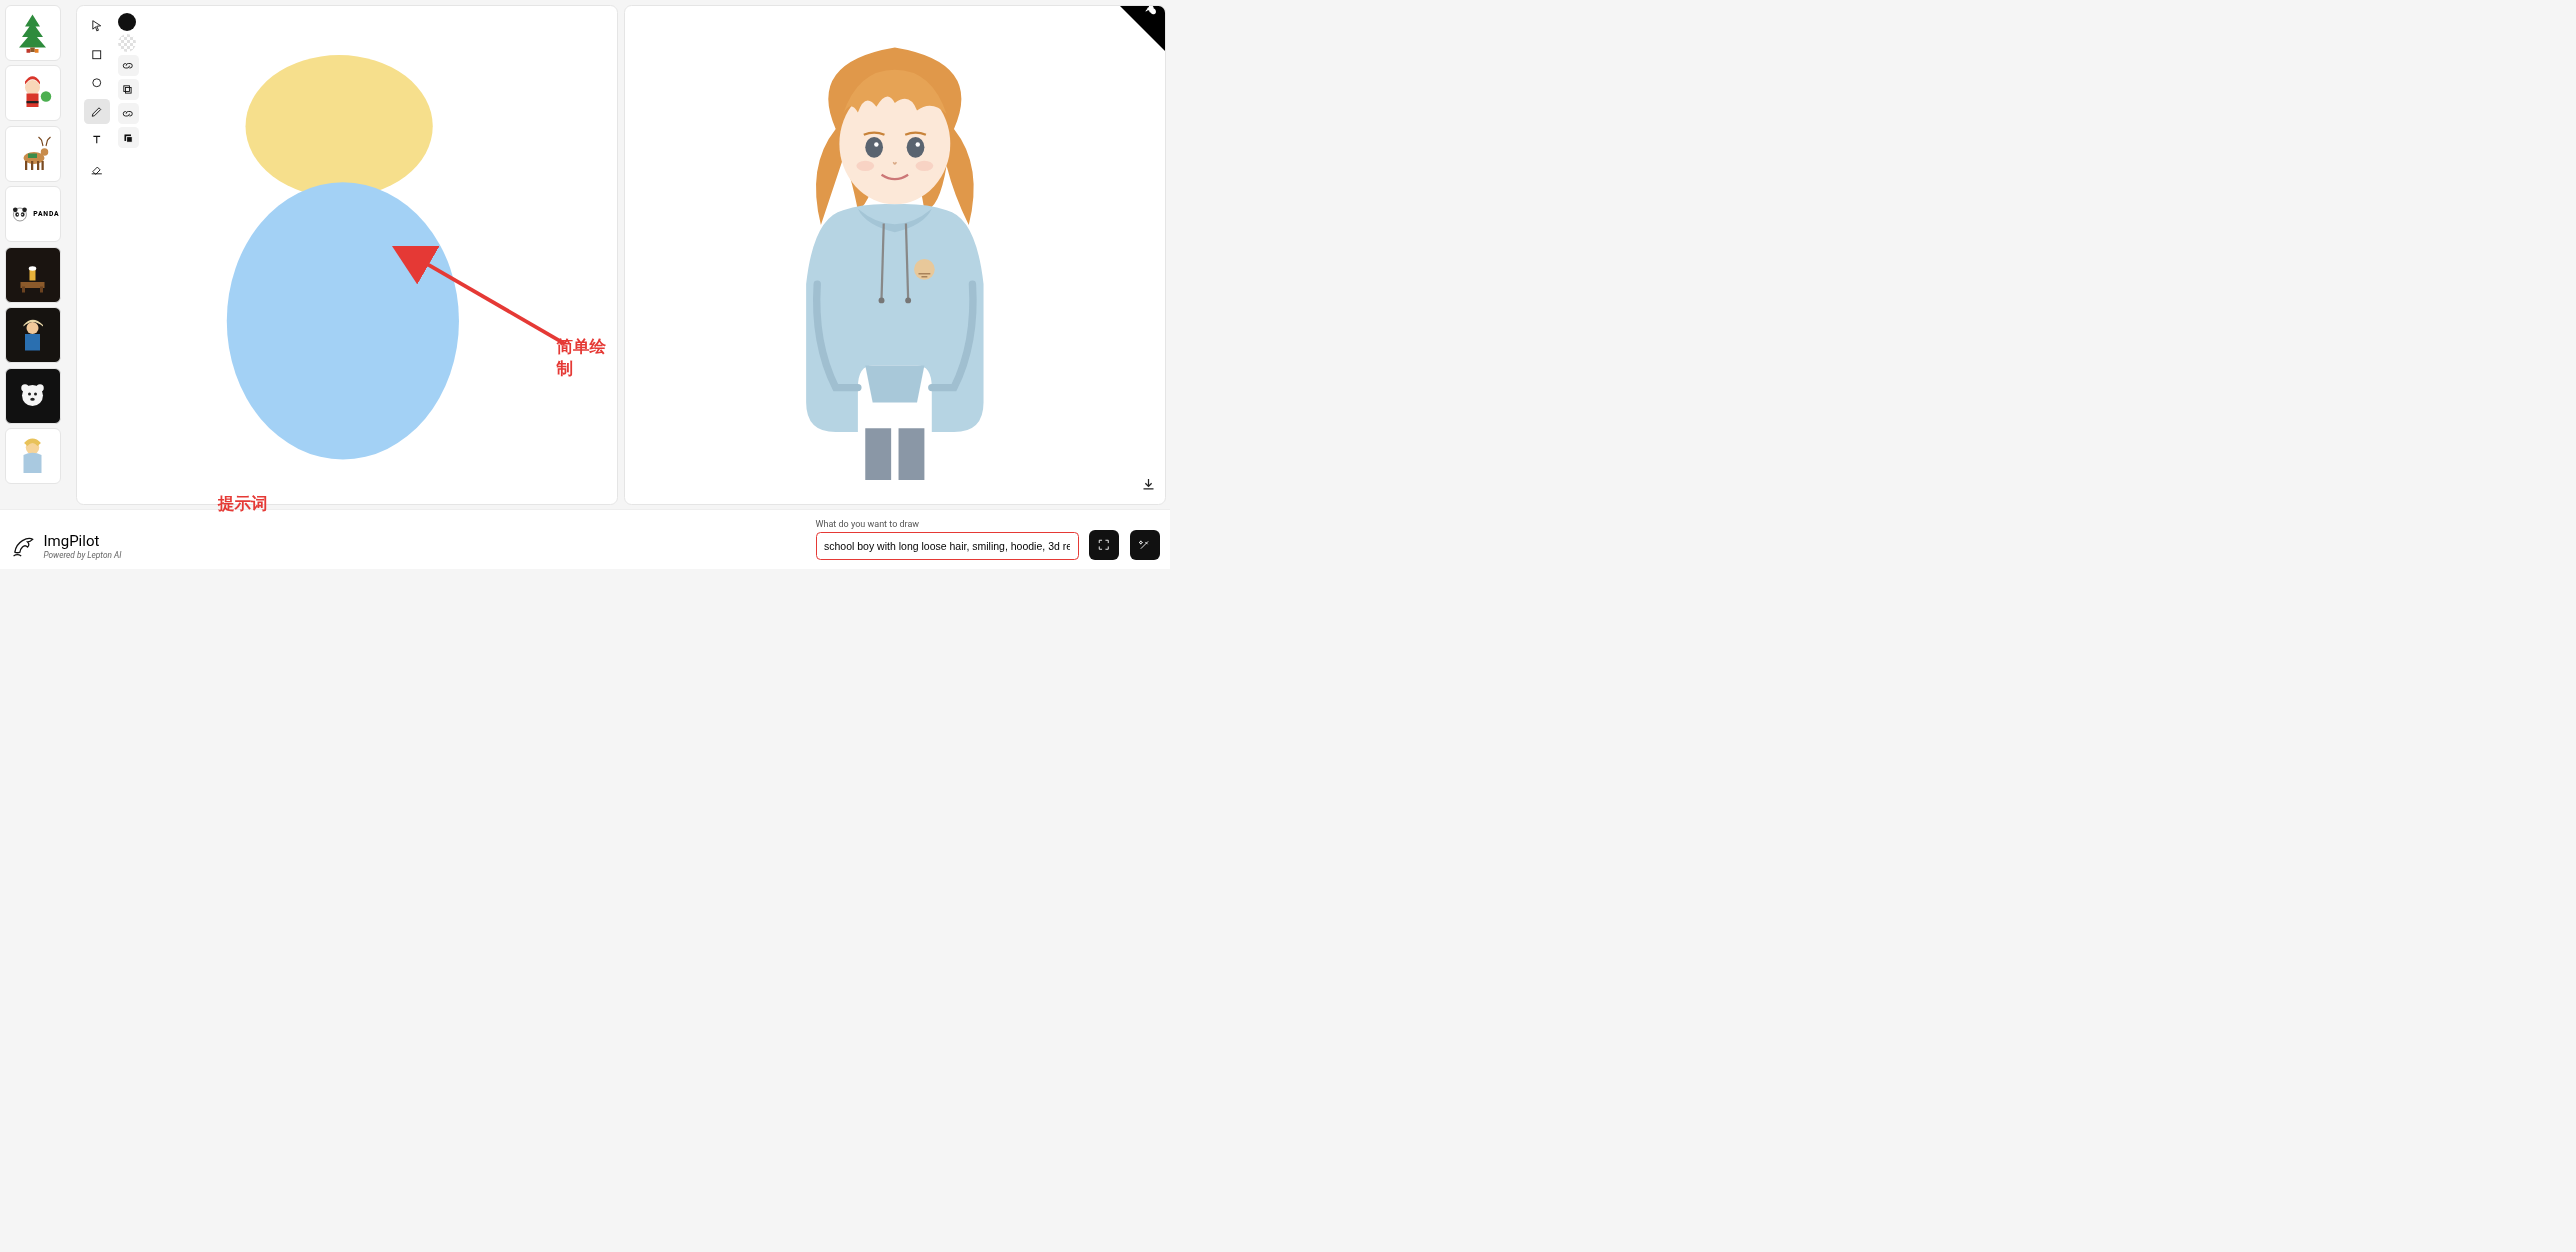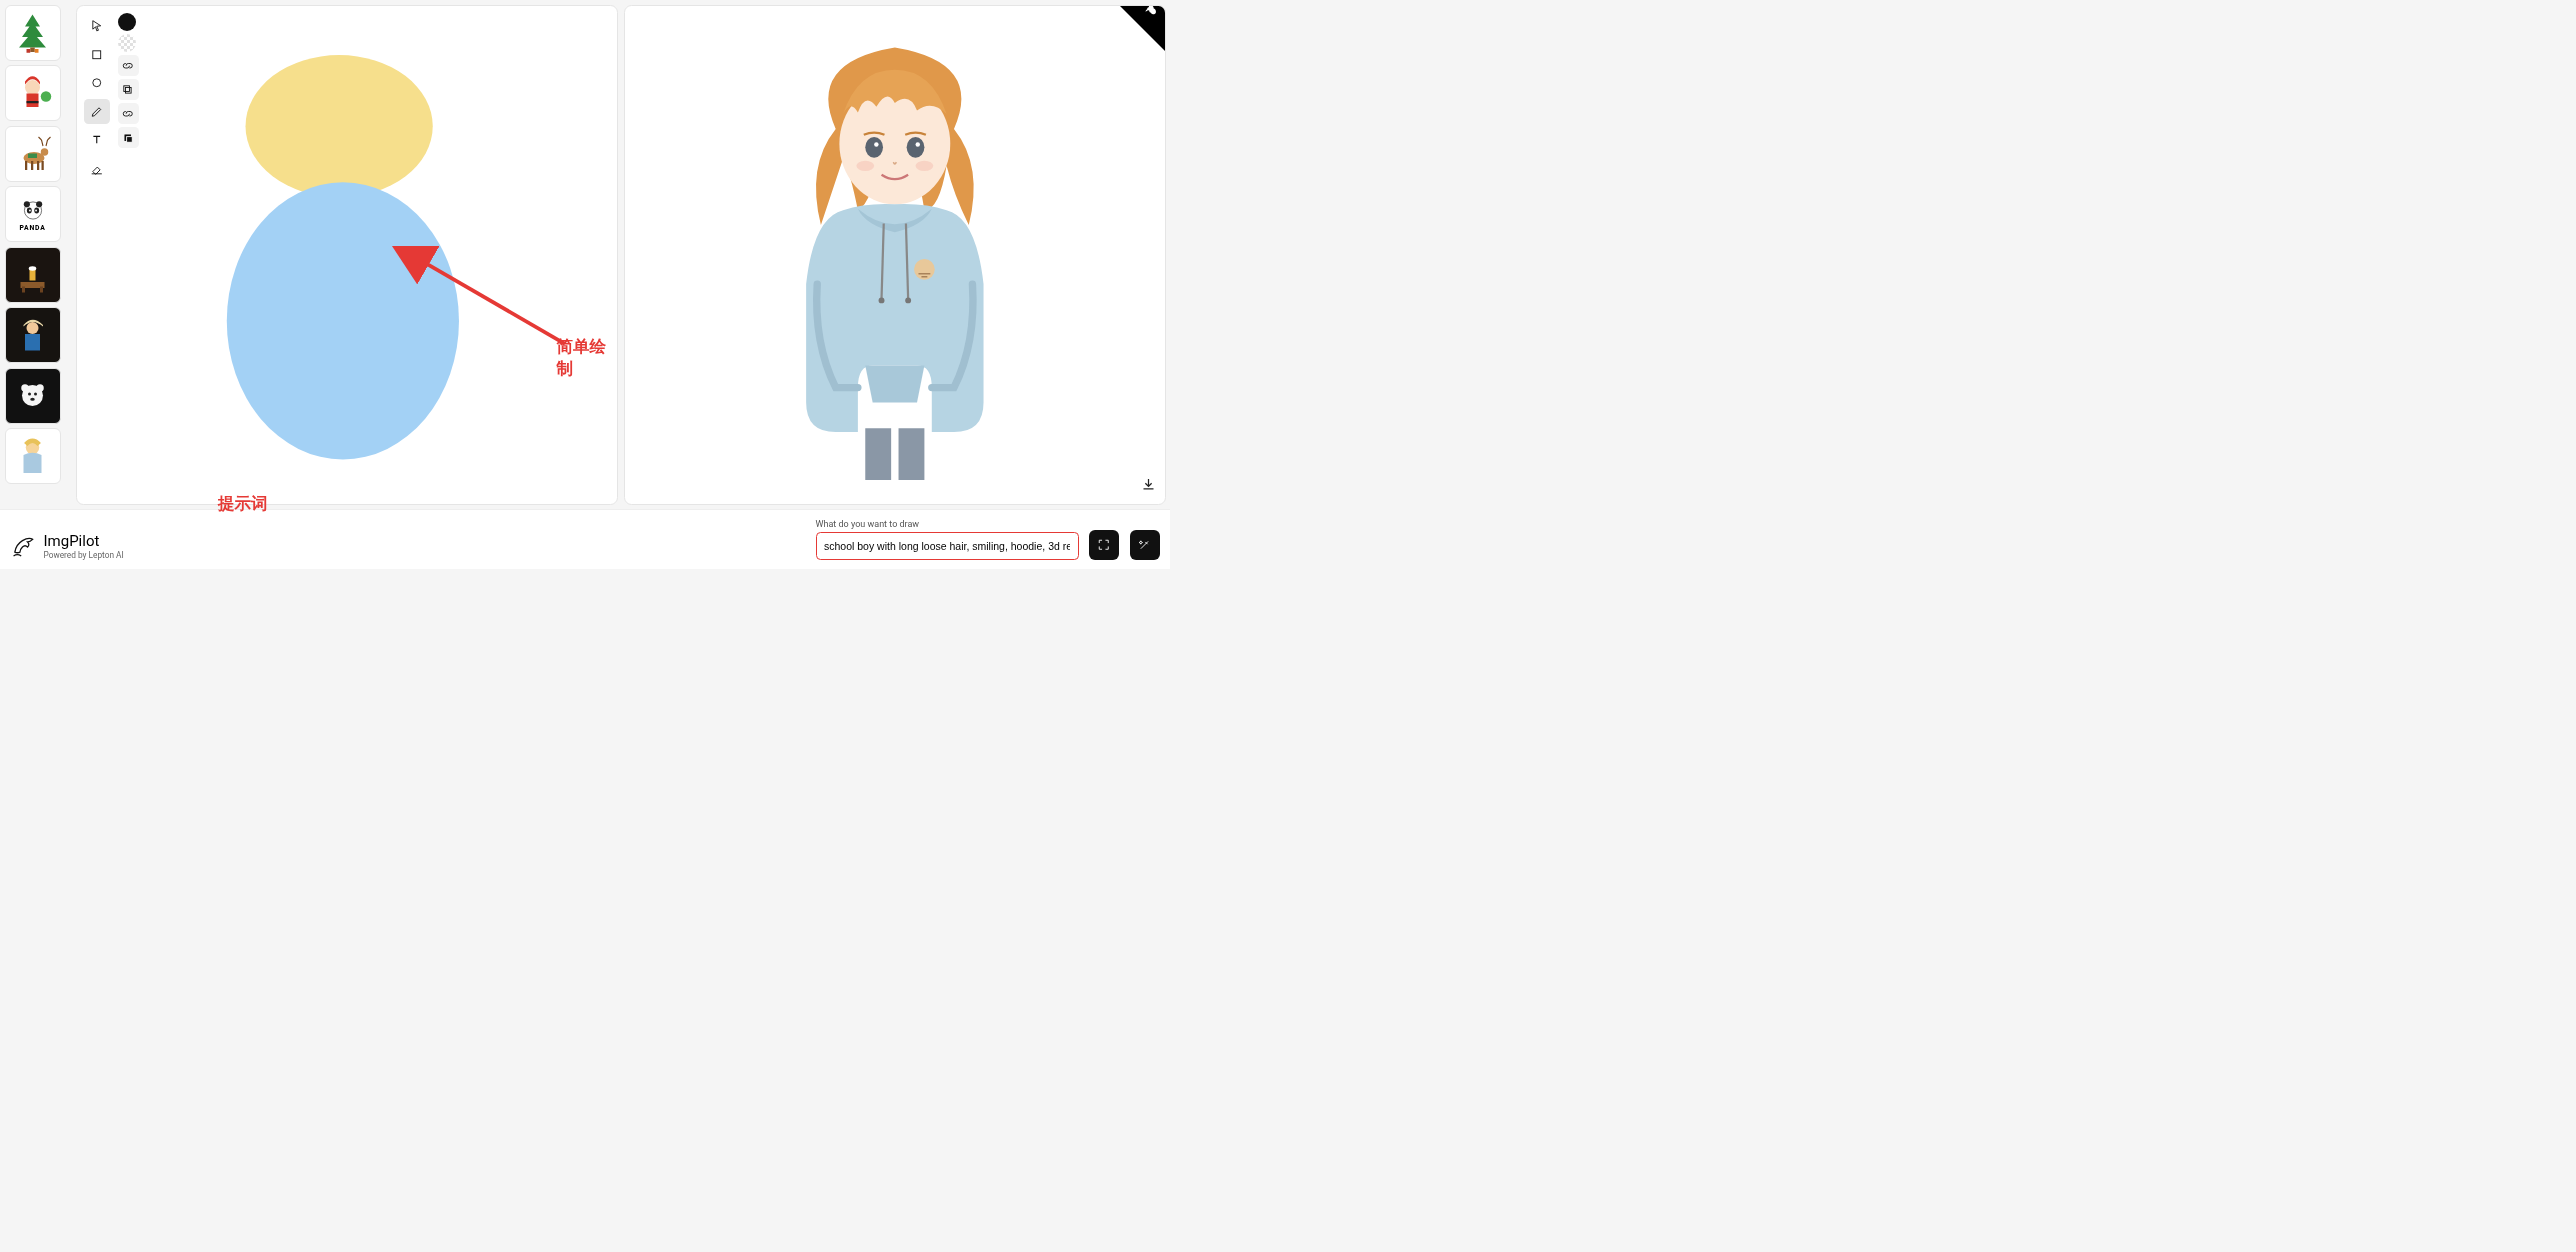--- a/index.html
+++ b/index.html
@@ -14,21 +14,21 @@
 .tool-btn { width: 25.5px; height: 25.5px; border-radius: 4.5px; display:flex; align-items:center; justify-content:center; cursor:pointer; color:#111; }
 .tool-btn.active { background:#e5e5e5; }
 .style-col { position:absolute; top:7.5px; left:41px; display:flex; flex-direction:column; gap:3px; z-index:5; }
 .style-swatch { width:21px; height:21px; border-radius:4.5px; background:#f3f3f3; display:flex; align-items:center; justify-content:center; cursor:pointer; }
 .color-swatch { width:18px; height:18px; border-radius:50%; background:#111; }
 .transparent-swatch { width:18px; height:18px; border-radius:50%; background:
   repeating-conic-gradient(#ccc 0% 25%, #fff 0% 50%) 0 0 / 6px 6px; opacity:0.6;}
 .bottom-bar { height: 60px; background: #fff; border-top: 0.8px solid #eee; display:flex; align-items:flex-end; padding: 7.5px 10.5px 9px 10.5px; gap: 10.5px; }
 .brand { display:flex; align-items:center; gap:7.5px; margin-right:auto; }
 .brand-title { font-weight:400; font-size:15px; }
-.brand-sub { font-size:8.3px; color:#666; }
+.brand-sub { font-size:8.3px; color:#666;font-style:italic; }
 .field-group { display:flex; flex-direction:column; gap:3px; }
 .field-label { font-size:9px; color:#555; }
 .text-input { height:28.5px; border:0.8px solid #ddd; border-radius:4.5px; padding:0 7.5px; font-size:10.5px; outline:none; background:#fff; }
 .prompt-group { width: 263px; position: relative; margin-left: 39px; }
 .prompt-group .text-input { border: 1.5px solid #e53935; }
 .style-group { flex:1; min-width: 225px; }
 .icon-btn { width:30px; height:30px; border-radius:6px; background:#111; color:#fff; display:flex; align-items:center; justify-content:center; cursor:pointer; }
 .annotation { position:absolute; color:#e53935; font-size:16.5px; font-weight:500; pointer-events:none; z-index:20; }
 .arrow-svg { position:absolute; z-index:19; pointer-events:none; }
 .github-corner { position:absolute; top:0; right:0; width:45px; height:45px; }
@@ -69,21 +69,21 @@
             <ellipse cx="32" cy="36" rx="14" ry="8" fill="#c88b4a"></ellipse>
             <rect x="20" y="40" width="3" height="12" fill="#7a4a21"></rect>
             <rect x="28" y="40" width="3" height="12" fill="#7a4a21"></rect>
             <rect x="36" y="40" width="3" height="12" fill="#7a4a21"></rect>
             <rect x="42" y="40" width="3" height="12" fill="#7a4a21"></rect>
             <circle cx="46" cy="28" r="5" fill="#c88b4a"></circle>
             <path d="M44 20 L42 12 M48 20 L50 12 M42 12 L38 8 M50 12 L54 8" stroke="#7a4a21" stroke-width="1.5"></path>
             <rect x="24" y="30" width="12" height="6" fill="#3b8c4a"></rect>
           </svg>
       </div>
-      <div class="template-thumb" style="flex-direction:column;">
+      <div class="template-thumb" style="flex-direction:row;">
         <svg viewBox="0 0 60 44" style="width:38px;height:27px;">
             <circle cx="30" cy="22" r="14" fill="#fff" stroke="#222"></circle>
             <circle cx="20" cy="12" r="5" fill="#222"></circle>
             <circle cx="40" cy="12" r="5" fill="#222"></circle>
             <ellipse cx="24" cy="22" rx="4" ry="5" fill="#222"></ellipse>
             <ellipse cx="36" cy="22" rx="4" ry="5" fill="#222"></ellipse>
             <circle cx="25" cy="22" r="1.5" fill="#fff"></circle>
             <circle cx="35" cy="22" r="1.5" fill="#fff"></circle>
           </svg>
         <div style="font-size:6.8px;font-weight:800;letter-spacing:0.8px;">PANDA</div>

